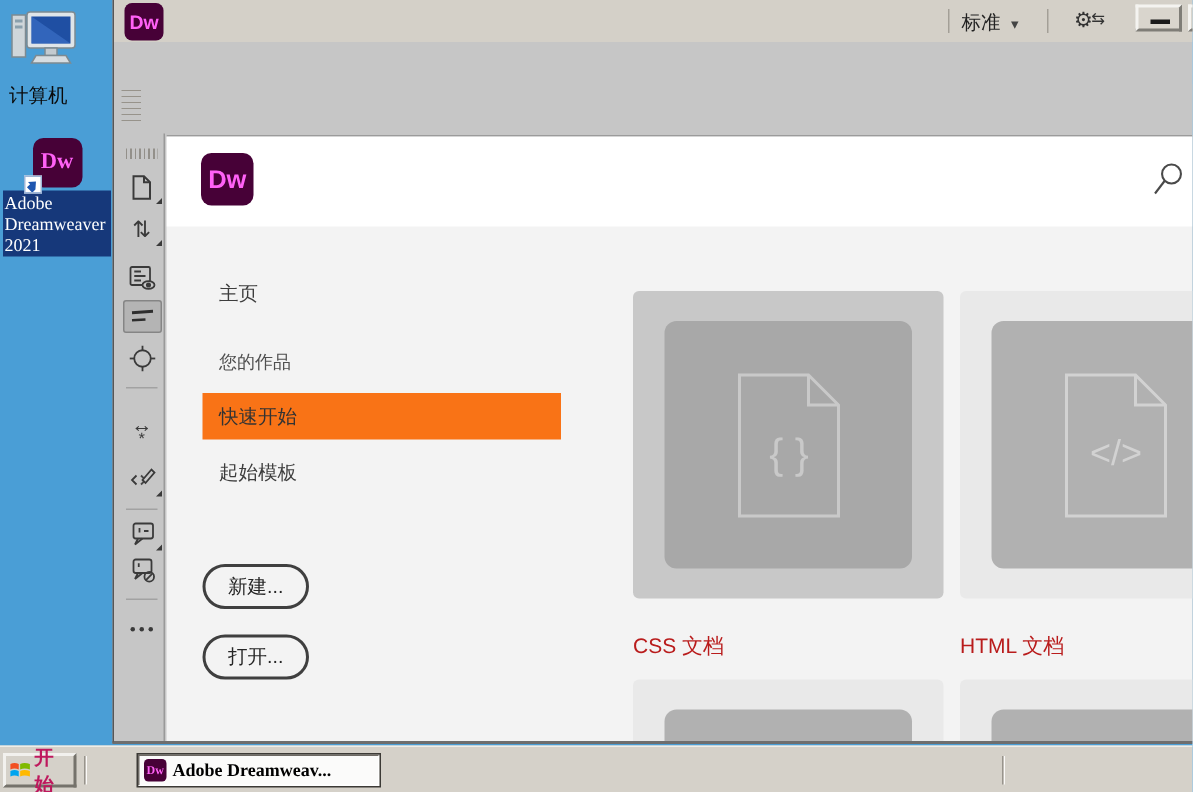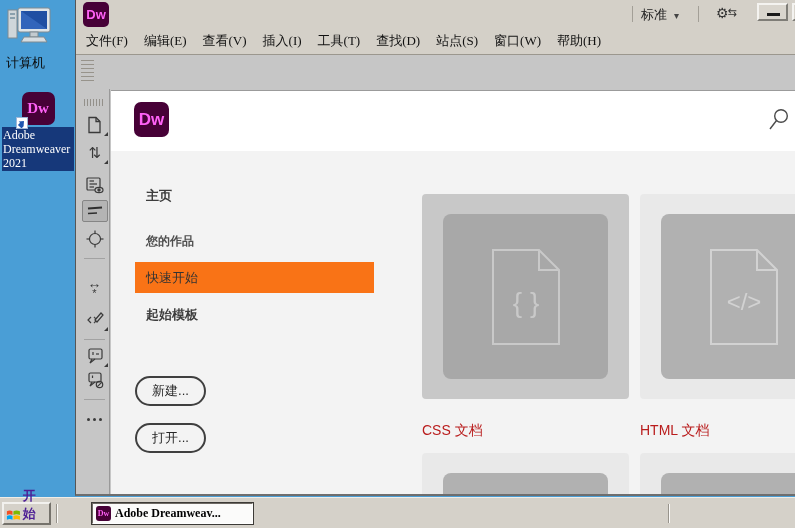--- a/index.html
+++ b/index.html
@@ -75,21 +75,21 @@
 
   
   .content{position:absolute;left:35px;top:34px;right:0;bottom:0;background:#f3f3f3;
     border-top:1px solid #9b9b9b;overflow:hidden;}
   .w-header{position:relative;height:60px;background:#fff;}
   .w-logo{position:absolute;left:23px;top:11px;width:35px;height:35px;border-radius:7px;
     background:var(--dw-brand-bg);color:var(--dw-brand-fg);font-weight:bold;font-size:17px;
     display:flex;align-items:center;justify-content:center;}
   .w-search{position:absolute;right:6px;top:16px;cursor:pointer;}
   .w-body{position:relative;height:calc(100% - 60px);}
-  .nav-item{position:absolute;left:35px;font-size:13px;color:#3d3d3d;cursor:pointer;font-weight:bold;}
+  .nav-item{position:absolute;left:35px;font-size:13px;color:#3d3d3d;cursor:pointer;}
   .nav-home{top:36px;}
   .nav-work{top:82px;font-size:12px;color:#4f4f4f;}
   .nav-hl{position:absolute;left:24px;top:111px;width:239px;height:31px;background:#f97316;
     display:flex;align-items:center;padding-left:11px;font-size:13px;color:#333;cursor:pointer;}
   .nav-templates{top:155px;}
   .pill-btn{position:absolute;left:24px;width:71px;height:30px;border:2px solid #3f3f3f;
     border-radius:15px;background:rgba(0,0,0,0);font-size:13px;color:#262626;cursor:pointer;
     font-family:"Liberation Sans","DejaVu Sans",sans-serif;}
   .btn-new{top:225px;}
   .btn-open{top:272px;}
@@ -108,22 +108,22 @@
   .card-label{position:absolute;top:271px;font-size:14px;color:#b91c1c;}
   .lbl-css{left:311px;}
   .lbl-html{left:529px;}
 
   
   .taskbar{position:absolute;left:0;bottom:0;width:795px;height:31px;background:#d5d1c9;
     border-top:1px solid #efede7;}
   .start-btn{position:absolute;left:2px;top:4px;width:49px;height:23px;background:#d5d1c9;
     border-top:2px solid #f2f1ee;border-left:2px solid #f2f1ee;
     border-right:2px solid #75726b;border-bottom:2px solid #75726b;
-    display:flex;align-items:flex-end;gap:2px;padding:0 2px;
-    font-weight:bold;font-size:13px;color:#4c1d95;cursor:pointer;}
+    display:flex;align-items:center;gap:2px;padding:0 2px;
+    font-weight:bold;font-size:13px;color:#be185d;cursor:pointer;}
   .tb-divider{position:absolute;top:6px;width:2px;height:19px;
     border-left:1px solid #98948c;border-right:1px solid #fbfaf8;}
   .task-btn{position:absolute;left:92px;top:5px;width:161px;height:21px;background:#fbfbfa;
     border-top:1px solid #6e6a64;border-left:1px solid #6e6a64;
     border-right:1px solid #fff;border-bottom:1px solid #fff;
     outline:1px solid #3c3a36;
     display:flex;align-items:center;gap:4px;padding:0 3px;
     font-weight:bold;font-size:12px;color:#000;cursor:pointer;white-space:nowrap;overflow:hidden;}
   .task-dw{width:15px;height:15px;border-radius:3px;background:var(--dw-brand-bg);
     color:var(--dw-brand-fg);font-size:8px;font-weight:bold;display:flex;align-items:center;
@@ -171,31 +171,20 @@
       <span>标准</span><span class="caret">▾</span>
     </div>
     <div class="tb-sep" style="left:622px"></div>
     <div class="gearbox">
       <span>⚙</span><span class="sw">⇆</span>
     </div>
     <div class="win-btn btn-min"></div>
     <div class="win-btn btn-partial"></div>
   </div>
 
-  <div class="menubar serif">
-    <span class="menu-item">文件(F)</span>
-    <span class="menu-item">编辑(E)</span>
-    <span class="menu-item">查看(V)</span>
-    <span class="menu-item">插入(I)</span>
-    <span class="menu-item">工具(T)</span>
-    <span class="menu-item">查找(D)</span>
-    <span class="menu-item">站点(S)</span>
-    <span class="menu-item">窗口(W)</span>
-    <span class="menu-item">帮助(H)</span>
-  </div>
 
   <div class="app-frame">
     <div class="top-grip"></div>
 
     <div class="toolbar">
       <div class="toolbar-grip"></div>
 
       <div class="tool" style="margin-top:8px">
         <svg width="15" height="18" viewBox="0 0 15 18" fill="none" stroke="#3a3a3a" stroke-width="1.3">
           <path d="M2 1.5 h7 l4 4 v11 h-11 z"></path>

